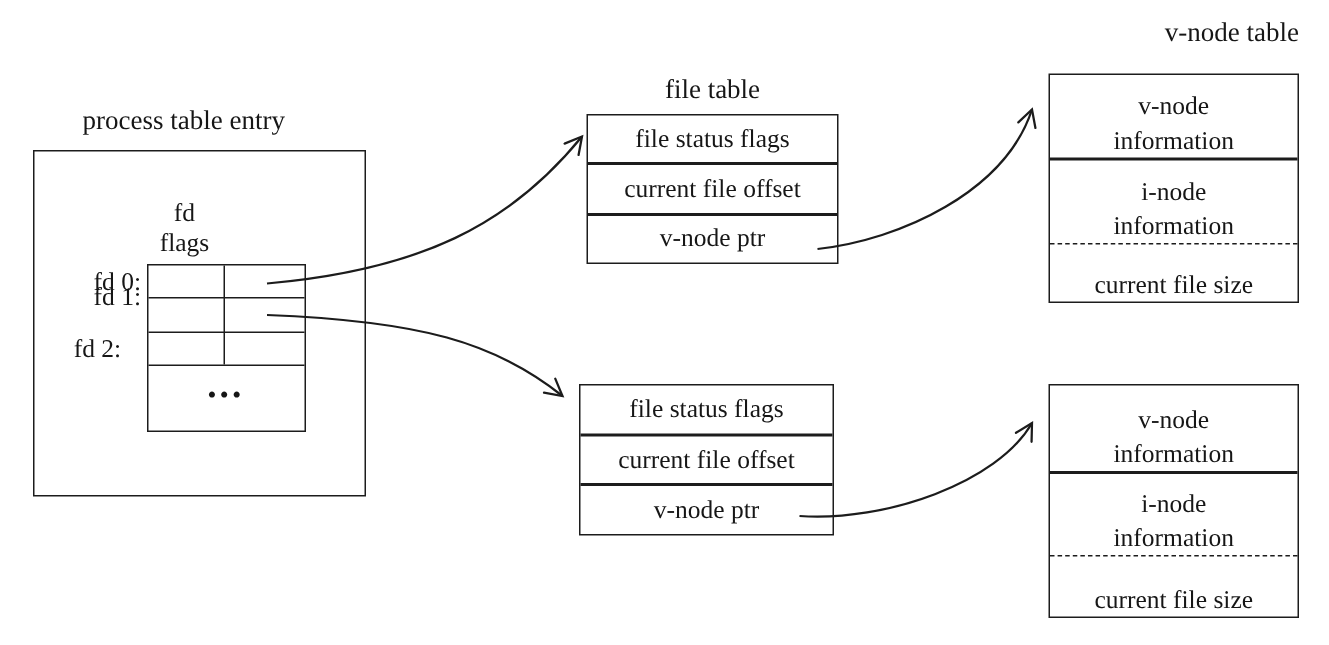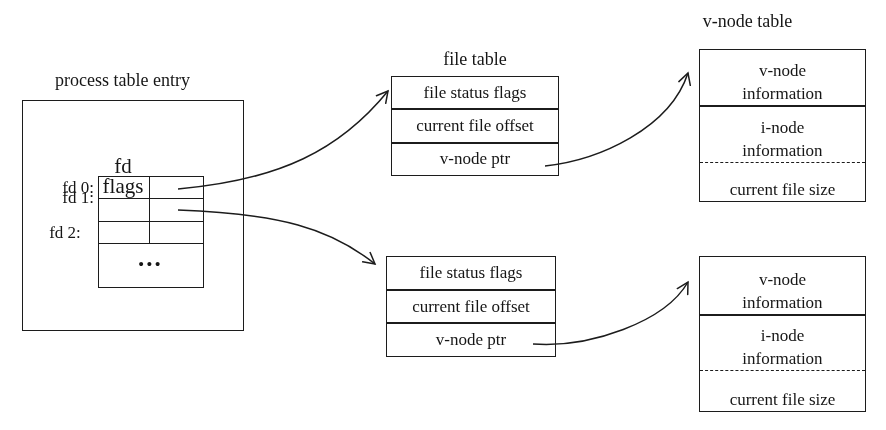--- a/index.html
+++ b/index.html
@@ -13,21 +13,21 @@
   }
   .abs{position:absolute;}
   .ctr{text-align:center;}
   .title{font-size:18px;line-height:22px;white-space:nowrap;}
   .lbl{font-size:17px;line-height:20px;white-space:nowrap;}
   .box{border:1.5px solid #1c1c1c;box-sizing:border-box;background:transparent;}
 
   
   .pt-outer{left:22px;top:100px;width:222px;height:231px;}
   .pt-title{left:22px;top:69px;width:201px;}
-  .hdr{font-size:21px;line-height:20px;margin-top:24px;}
+  .hdr{font-size:17px;line-height:20px;}
   .hdr-fd{left:95px;top:132px;width:56px;}
   .hdr-fp{left:148px;top:132px;width:60px;}
   .fd-grid{left:98px;top:176px;width:106px;height:112px;}
   .fd-hline{position:absolute;left:0;width:100%;height:0;border-top:1.5px solid #1c1c1c;}
   .fd-vline{position:absolute;top:0;width:0;border-left:1.5px solid #1c1c1c;} 
   .fd-l0{left:36px;top:178px;width:58px;}
   .fd-l1{left:36px;top:188px;width:58px;}
   .fd-l2{left:36px;top:223px;width:58px;}
   .dots{left:98px;top:255px;width:106px;font-size:15px;letter-spacing:3px;line-height:18px;font-weight:bold;}
 
@@ -39,21 +39,21 @@
   .ft-top-title{left:391px;top:48px;width:168px;}
   .ft-bot{left:386px;top:256px;width:170px;height:101px;}
 
   
   .vt{display:flex;flex-direction:column;}
   .vt-cell{font-size:17px;line-height:23px;text-align:center;display:flex;flex-direction:column;align-items:center;justify-content:flex-end;white-space:nowrap;}
   .vt-c1{height:55px;border-bottom:2px solid #1c1c1c;}
   .vt-c2{height:55px;border-bottom:1.5px dashed #1c1c1c;}
   .vt-c3{flex:1;}
   .vt-top{left:699px;top:49px;width:167px;height:153px;}
-  .vt-top-title{left:664px;top:10px;width:167px;}
+  .vt-top-title{left:699px;top:10px;width:167px;text-align:right;}
   .vt-bot{left:699px;top:256px;width:167px;height:156px;}
   .vt-bot .vt-c1{height:57px;}
   .vt-bot .vt-c2{height:54px;}
 
   .arrows{position:absolute;left:0;top:0;pointer-events:none;}
 </style>
 </head>
 <body>
 
 <div class="canvas">

